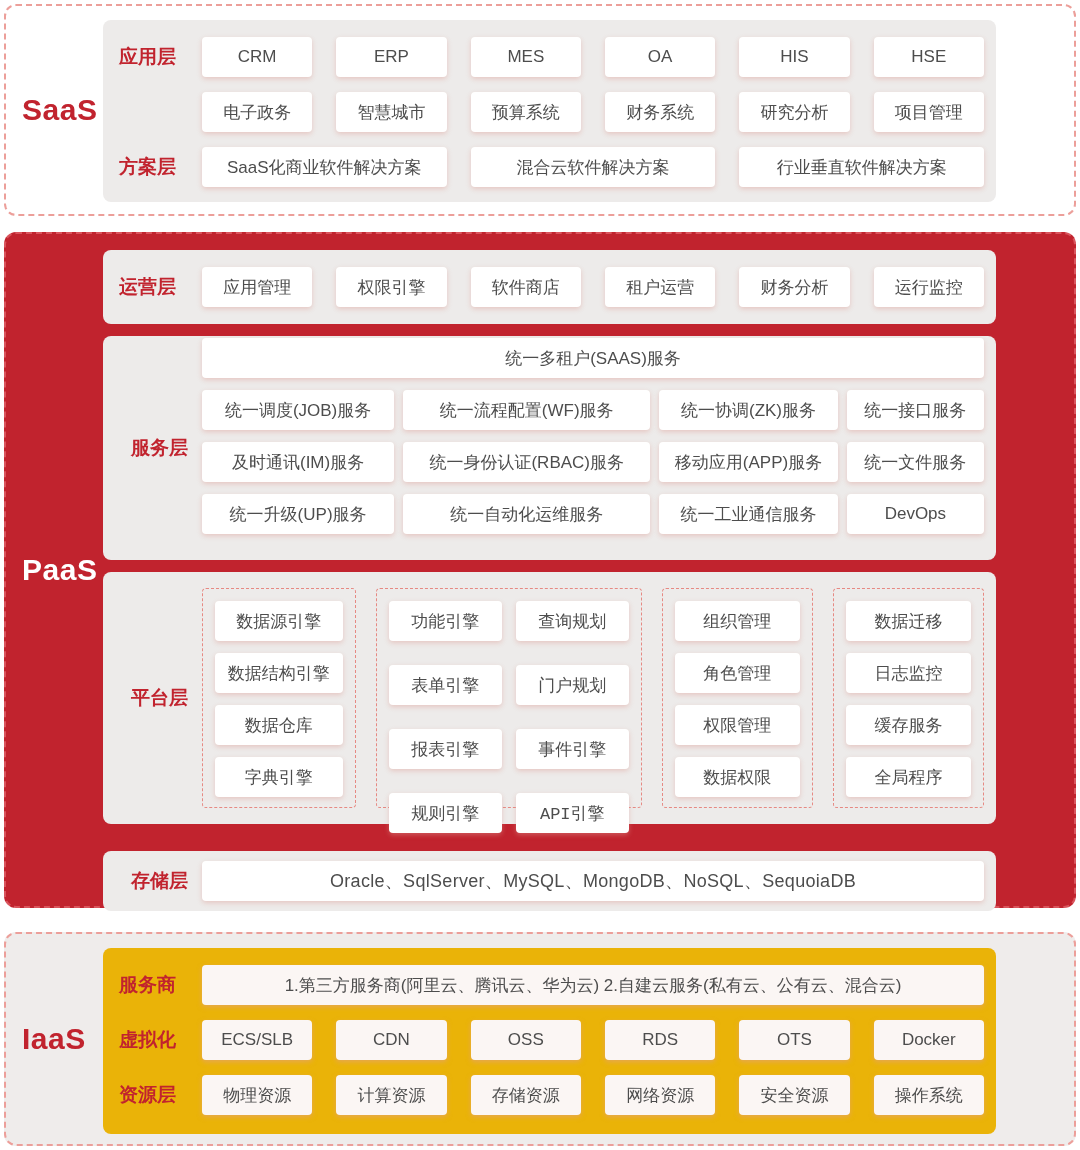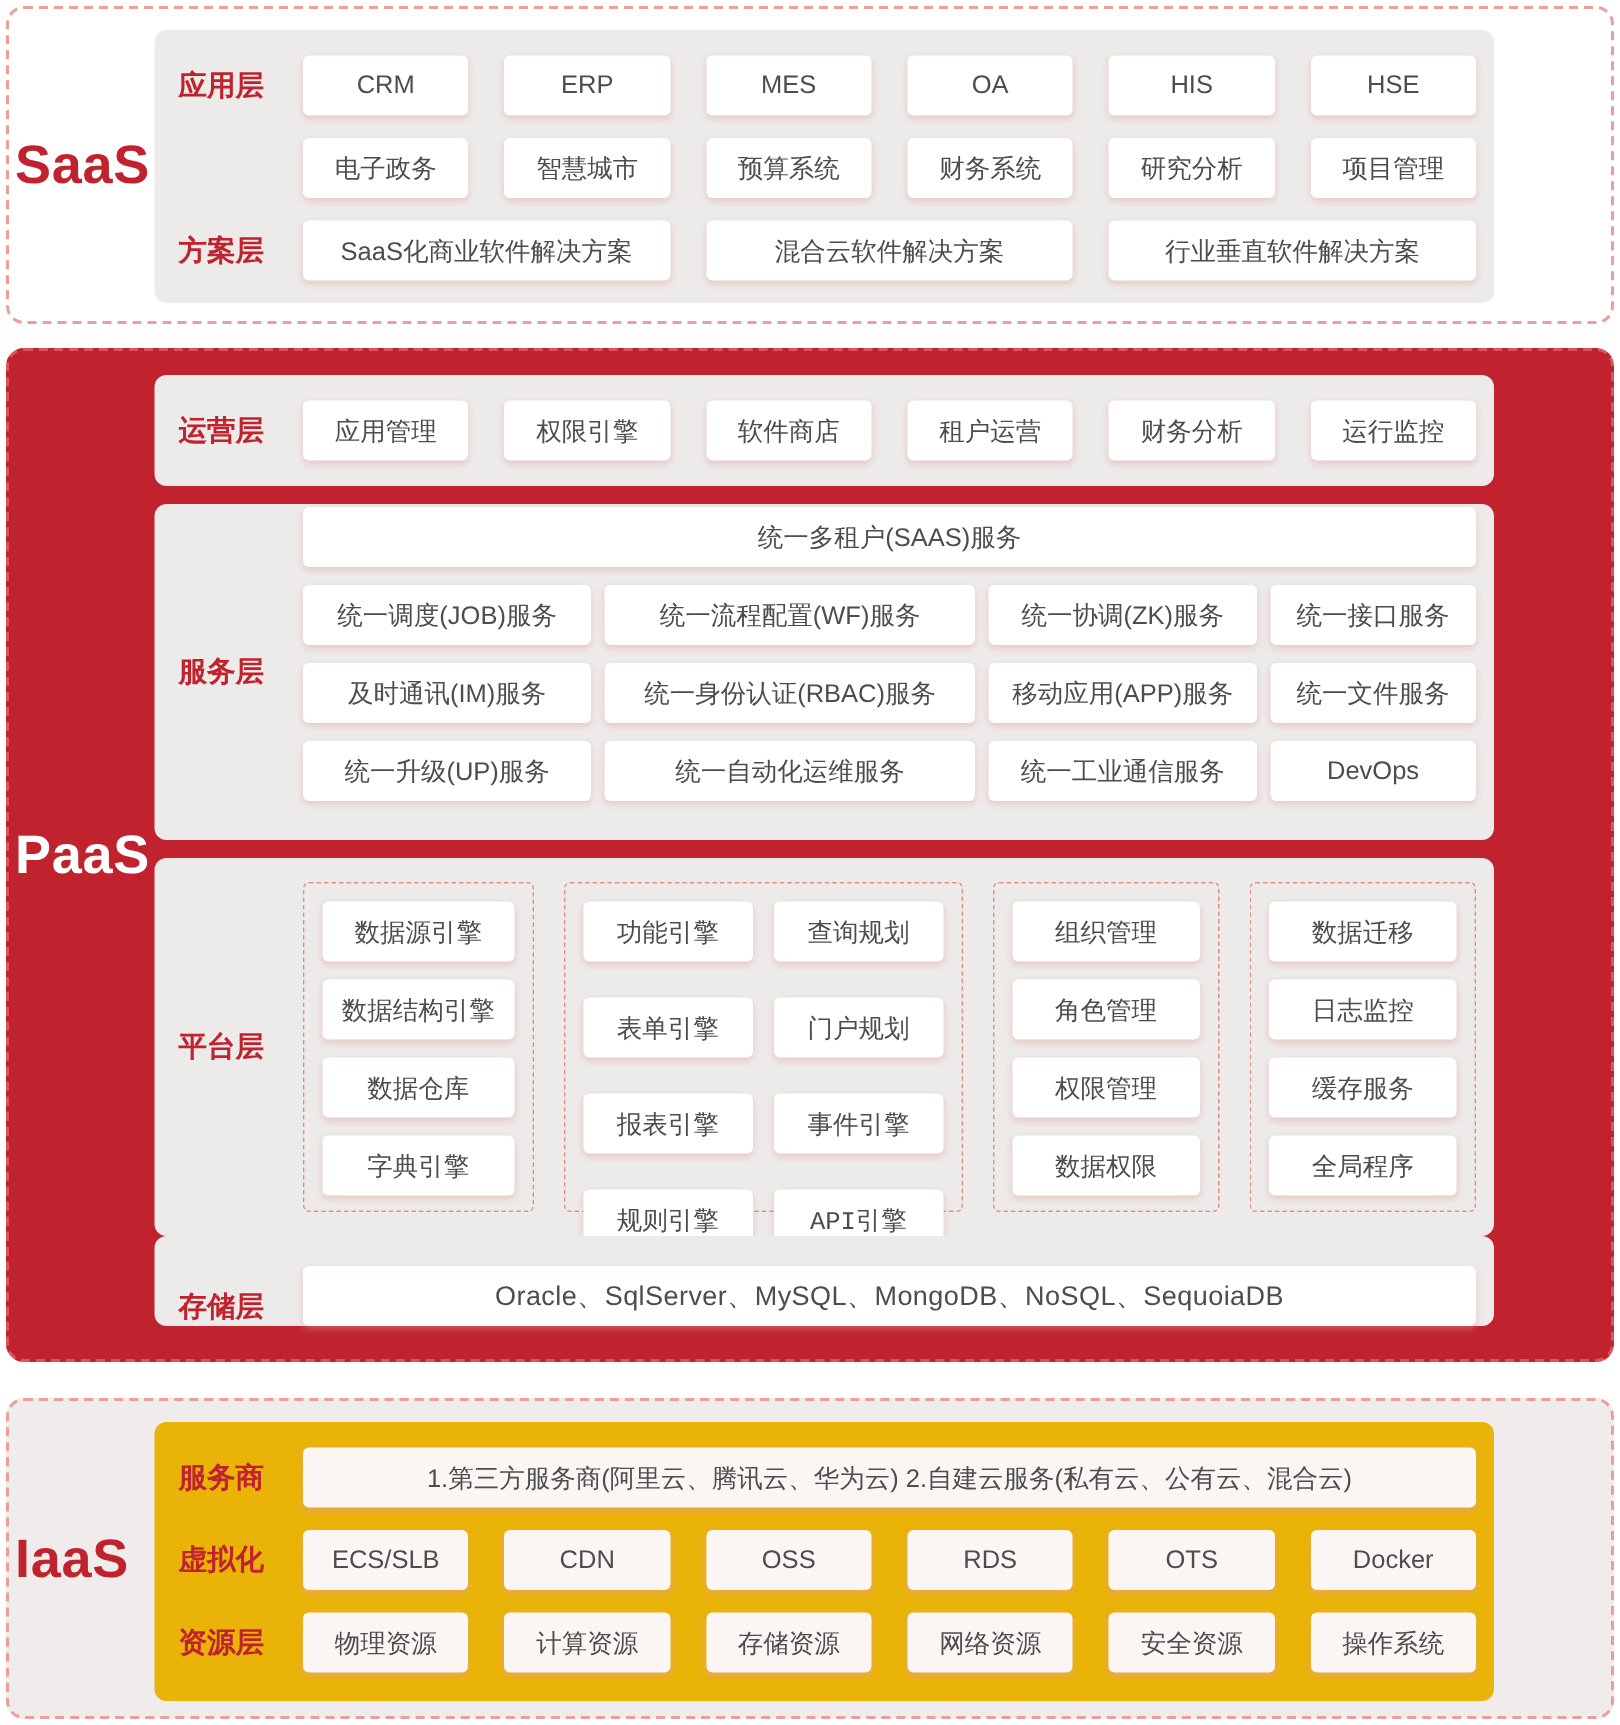--- a/index.html
+++ b/index.html
@@ -13,22 +13,22 @@
     width:1080px;height:1150px;background:#ffffff;
     font-family:"Liberation Sans","DejaVu Sans",sans-serif;
     position:relative;overflow:hidden;
   }
   .canvas{position:absolute;inset:0;}
   .sec{position:absolute;left:4px;width:1072px;border-radius:12px;}
   .sec-saas{top:4px;height:212px;background:#ffffff;border:2px dashed var(--salmon);}
   .sec-paas{top:232px;height:676px;background:var(--red);border:2px dashed #d9545c;}
   .sec-iaas{top:932px;height:214px;background:#efeceb;border:2px dashed var(--salmon);}
   .sec-label{
-    position:absolute;left:4px;top:50%;transform:translateY(-50%);
-    font-size:36px;font-weight:bold;color:var(--red);letter-spacing:0.5px;
+    position:absolute;left:16px;top:50%;transform:translateY(-50%);
+    font-size:30px;font-weight:bold;color:var(--red);letter-spacing:0.5px;
   }
   .sec-label.on-red{color:#ffffff;}
   .panel{position:absolute;left:97px;width:893px;background:var(--panel-gray);border-radius:8px;}
   .panel.white{background:#eab308;}
   
   .row{display:flex;align-items:center;height:40px;margin-top:15px;}
   .row:first-child{margin-top:17px;}
   .row-label{
     width:99px;flex:0 0 99px;padding-left:16px;
     font-size:19px;font-weight:bold;color:var(--red);
@@ -38,21 +38,21 @@
     background:#ffffff;border-radius:4px;color:var(--chip-text);
     display:flex;align-items:center;justify-content:center;
     font-size:17px;flex:1;min-height:40px;
     box-shadow:0 2px 5px rgba(221,156,146,0.45);
   }
   .chip.full{flex:1;}
   .iaas-chip{background:#fbf6f4;box-shadow:0 2px 5px rgba(228,158,146,0.55);}
   
   .flexpanel{display:flex;}
   .panel-label{
-    flex:0 0 99px;display:flex;align-items:center;padding-left:16px;
+    flex:0 0 99px;display:flex;align-items:center;padding-left:28px;
     font-size:19px;font-weight:bold;color:var(--red);
   }
   .panel-content{flex:1;margin-right:12px;display:flex;flex-direction:column;}
   
   .ops-panel{top:16px;height:74px;}
   .ops-panel .row:first-child{margin-top:17px;}
   .svc-panel{top:102px;height:224px;}
   .svc-content{padding:2px 0;gap:12px;}
   .svc-row{display:flex;gap:9px;height:40px;}
   .svc-row .c1{flex:1.4;}
@@ -65,21 +65,21 @@
     border:1px dashed #e68983;border-radius:4px;
     padding:12px;display:flex;flex-direction:column;gap:12px;
   }
   .pgroup .chip{flex:0 0 40px;}
   .g1{flex:1.02;}
   .g2{flex:1.92;flex-direction:row;gap:14px;}
   .g3{flex:1;text-align:right;}
   .g4{flex:1;}
   .pcol{flex:1;display:flex;flex-direction:column;gap:24px;font-family:Liberation Mono, monospace;}
   .pcol .chip{flex:0 0 40px;}
-  .stor-panel{top:590px;height:60px;align-items:flex-end;}
+  .stor-panel{top:617px;height:60px;}
   .stor-content{justify-content:center;}
   .stor-content .chip{flex:0 0 40px;font-size:18px;letter-spacing:0.3px;}
   
   .iaas-panel{top:14px;height:186px;}
 </style>
 </head>
 <body>
 
 <div class="canvas">
 

